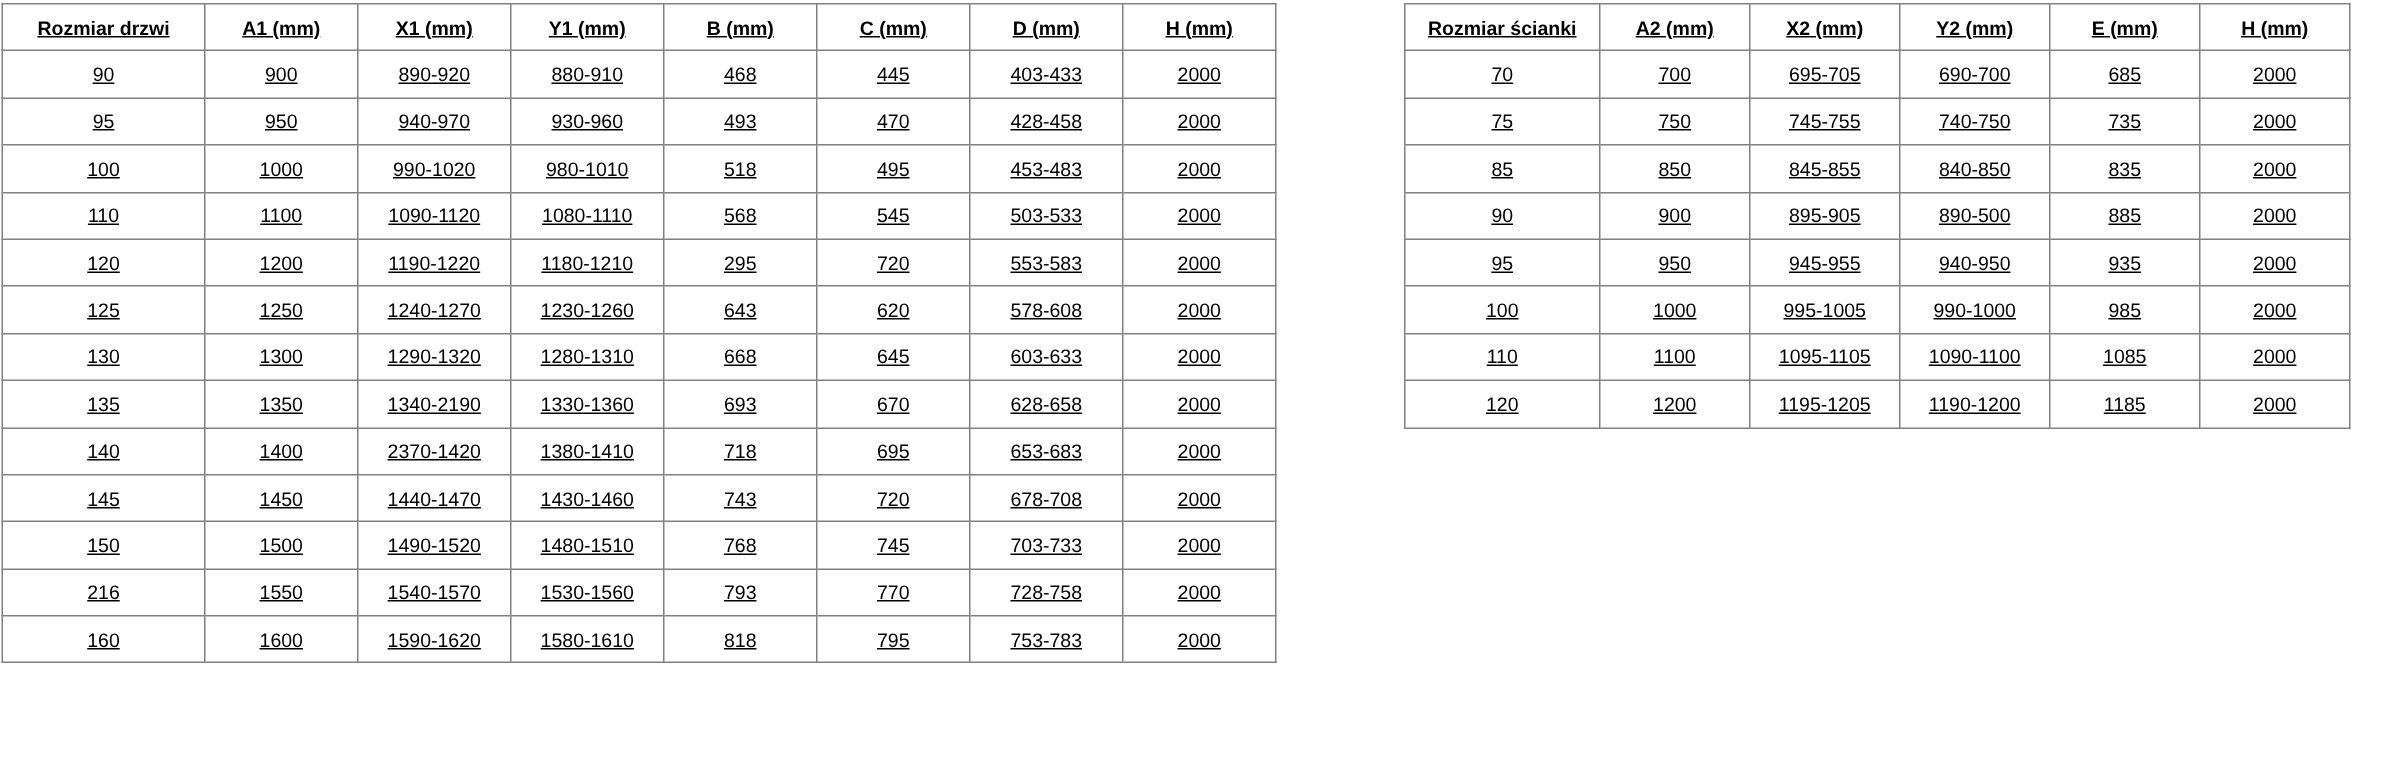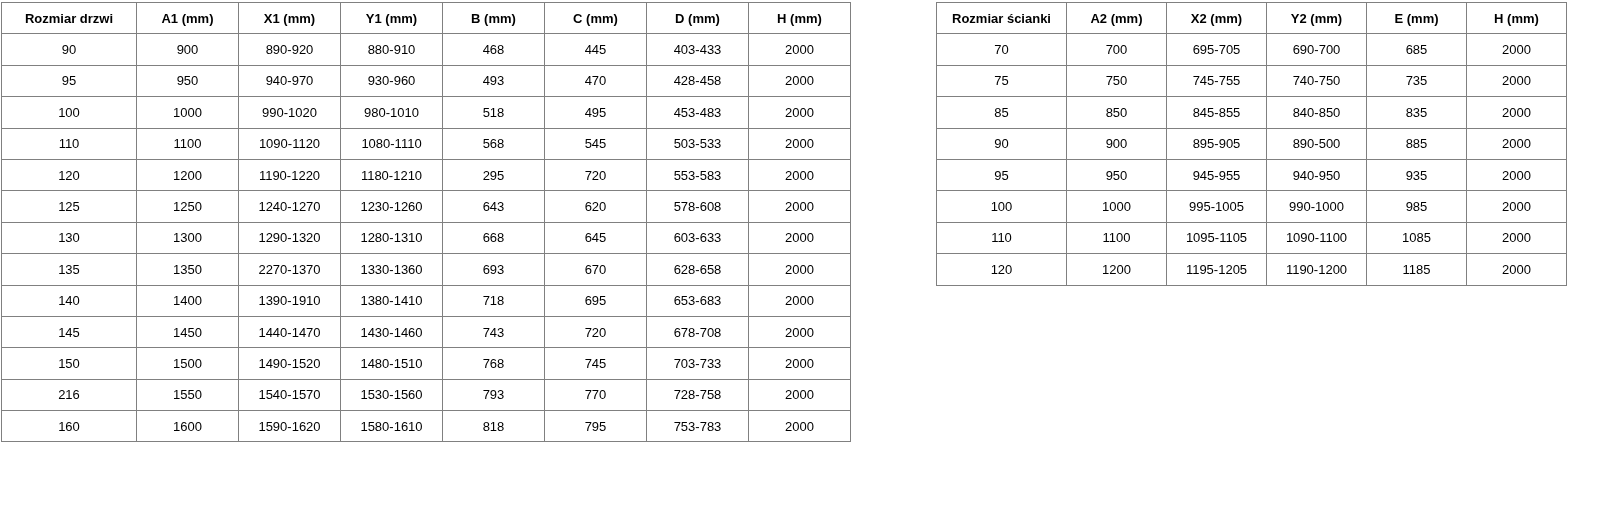--- a/index.html
+++ b/index.html
@@ -12,20 +12,21 @@
     width: 1600px;
     height: 514px;
     background: #ffffff;
     font-family: "Liberation Sans", sans-serif;
   }
   table.sizes-table {
     position: absolute;
     border-collapse: collapse;
     table-layout: fixed;
     background: #ffffff;
+    text-decoration: underline;
   }
   #doors-table {
     left: 1px;
     top: 2px;
     width: 849px;
   }
   #walls-table {
     left: 936px;
     top: 2px;
     width: 630px;
@@ -143,31 +144,31 @@
           <td>1290-1320</td>
           <td>1280-1310</td>
           <td>668</td>
           <td>645</td>
           <td>603-633</td>
           <td>2000</td>
         </tr>
         <tr>
           <td>135</td>
           <td>1350</td>
-          <td>2270-1370</td>
+          <td>1340-2190</td>
           <td>1330-1360</td>
           <td>693</td>
           <td>670</td>
           <td>628-658</td>
           <td>2000</td>
         </tr>
         <tr>
           <td>140</td>
           <td>1400</td>
-          <td>1390-1910</td>
+          <td>2370-1420</td>
           <td>1380-1410</td>
           <td>718</td>
           <td>695</td>
           <td>653-683</td>
           <td>2000</td>
         </tr>
         <tr>
           <td>145</td>
           <td>1450</td>
           <td>1440-1470</td>

